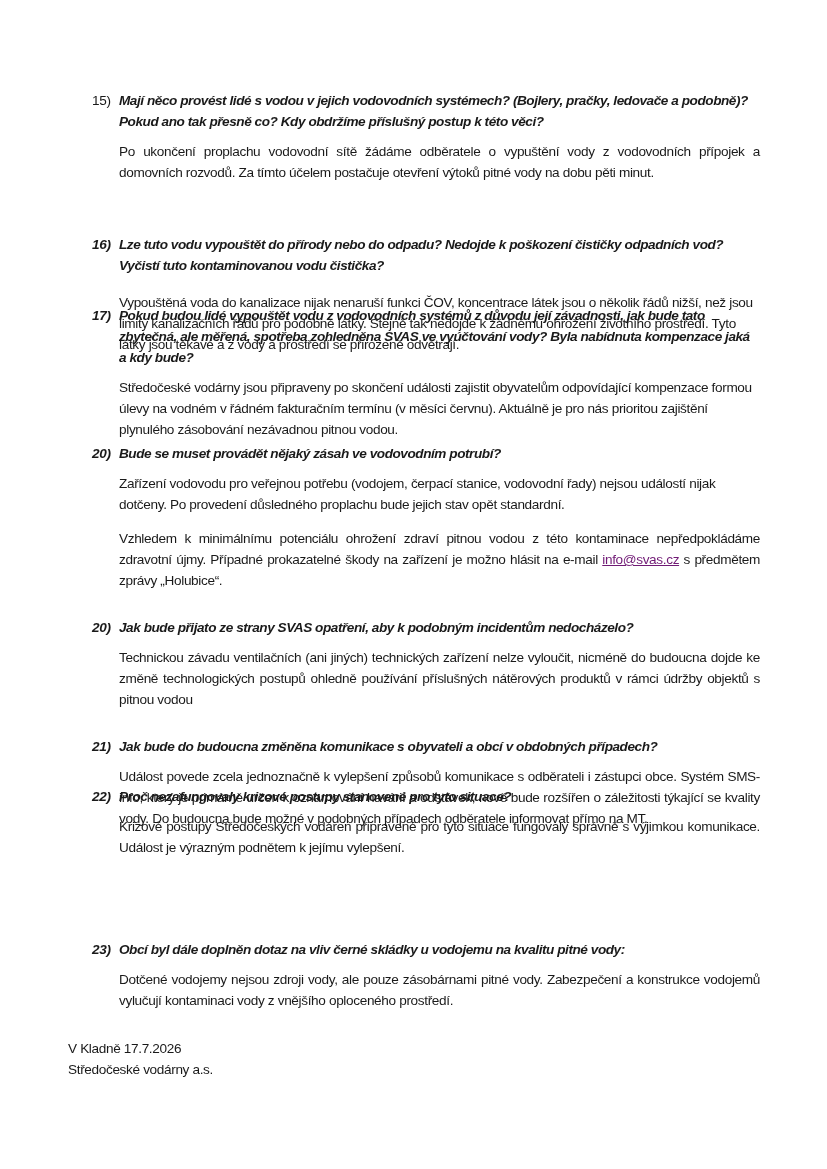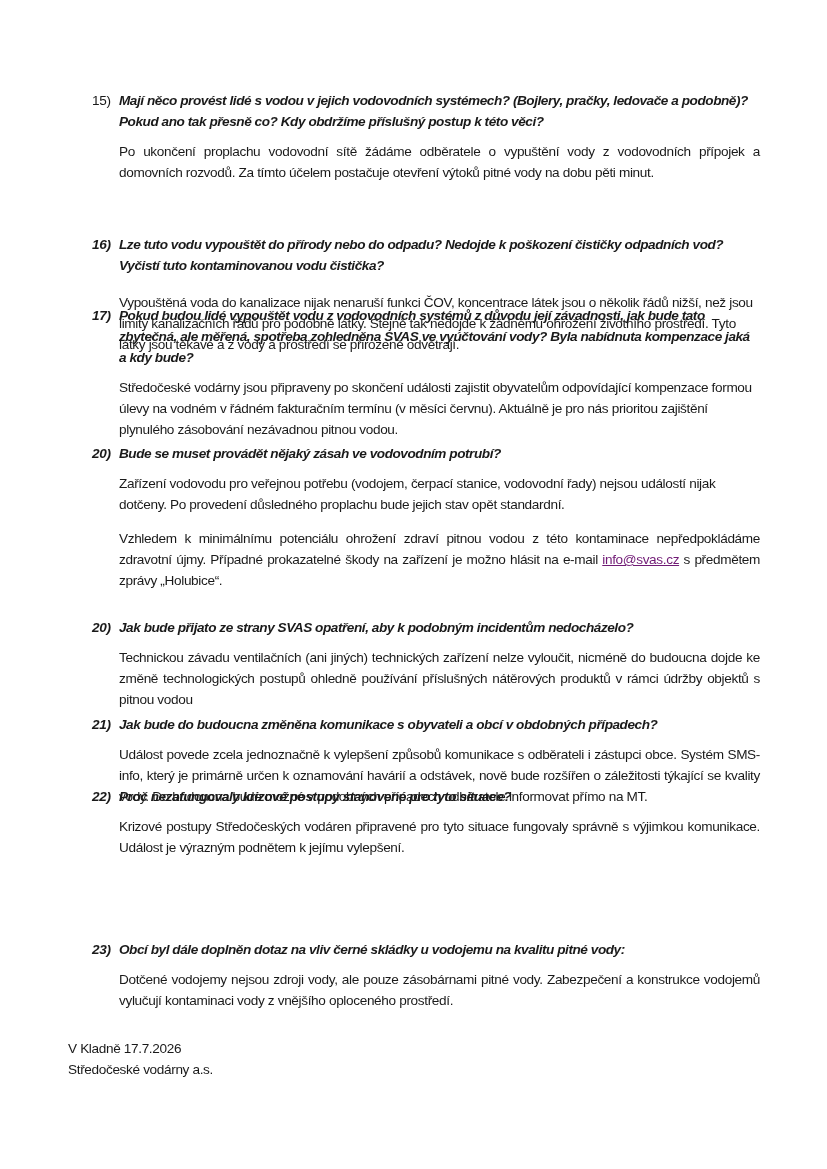--- a/index.html
+++ b/index.html
@@ -114,21 +114,21 @@
   </div>
 
   <div class="qa" style="top:617px;">
     <div class="question">
       <span class="qnum">20)</span>
       <span class="qtext">Jak bude přijato ze strany SVAS opatření, aby k podobným incidentům nedocházelo?</span>
     </div>
     <div class="answer justify">Technickou závadu ventilačních (ani jiných) technických zařízení nelze vyloučit, nicméně do budoucna dojde ke změně technologických postupů ohledně používání příslušných nátěrových produktů v rámci údržby objektů s pitnou vodou</div>
   </div>
 
-  <div class="qa" style="top:714px;">
+  <div class="qa" style="top:736px;">
     <div class="question">
       <span class="qnum">21)</span>
       <span class="qtext">Jak bude do budoucna změněna komunikace s obyvateli a obcí v obdobných případech?</span>
     </div>
     <div class="answer justify">Událost povede zcela jednoznačně k vylepšení způsobů komunikace s odběrateli i zástupci obce. Systém SMS-info, který je primárně určen k oznamování havárií a odstávek, nově bude rozšířen o záležitosti týkající se kvality vody. Do budoucna bude možné v podobných případech odběratele informovat přímo na MT.</div>
   </div>
 
   <div class="qa" style="top:786px;">
     <div class="question">
       <span class="qnum">22)</span>

